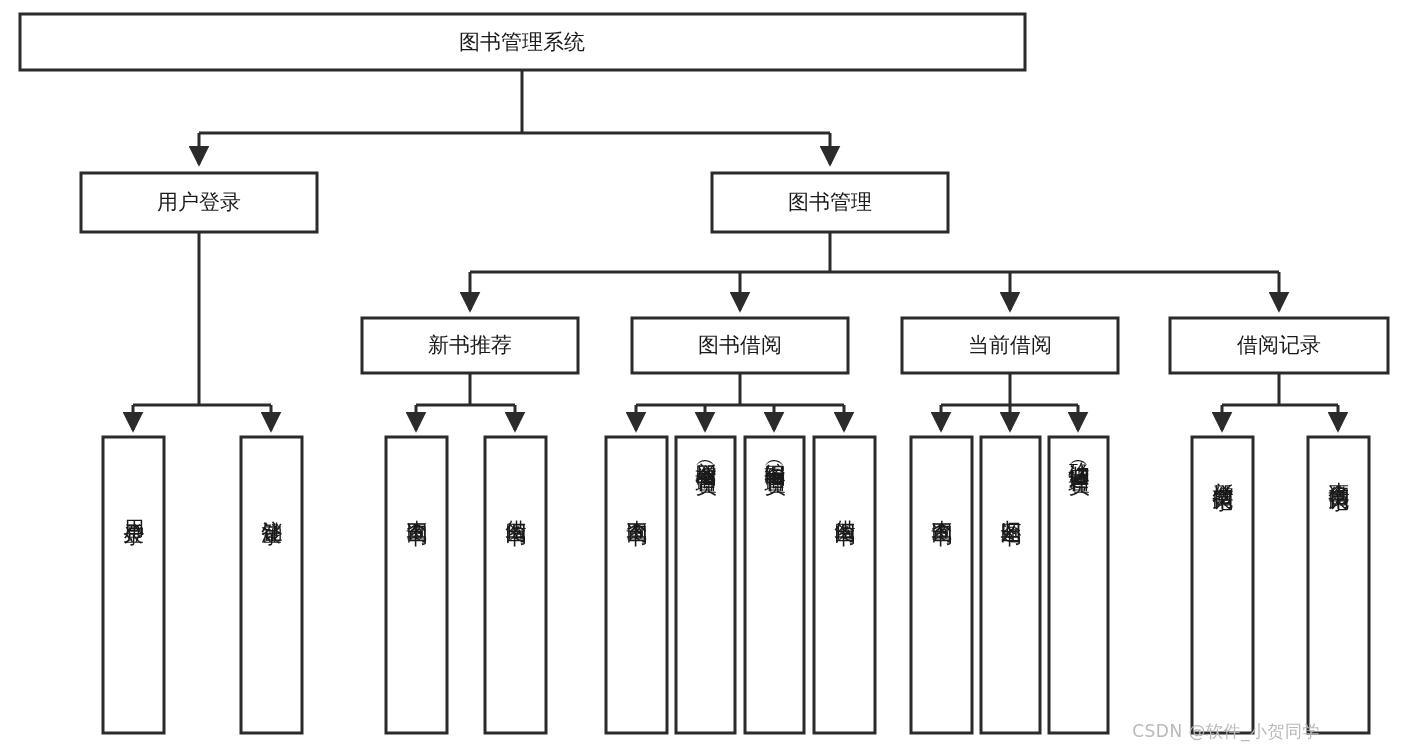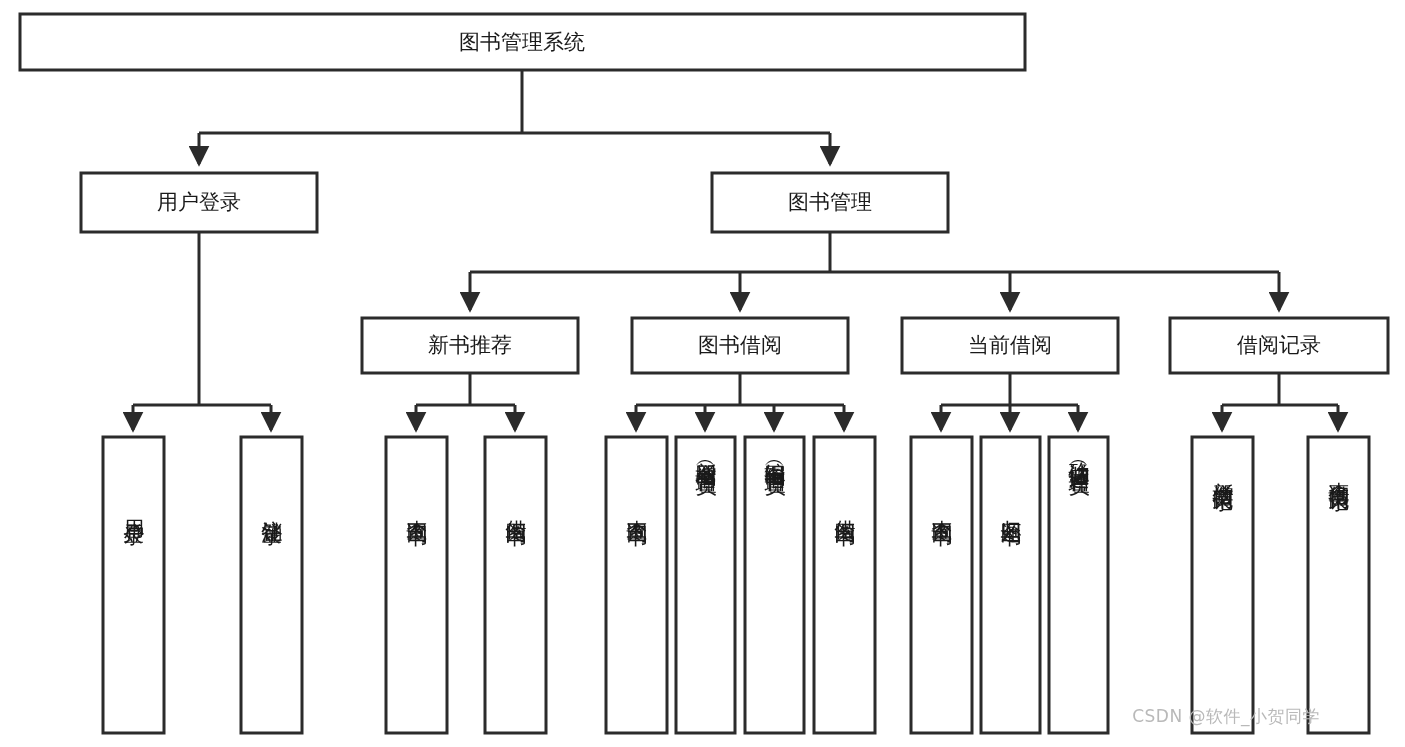--- a/index.html
+++ b/index.html
@@ -71,21 +71,21 @@
     color: #1a1a1a;
     writing-mode: vertical-rl;
     text-orientation: upright;
     letter-spacing: 2px;
     white-space: nowrap;
     text-align: center;
   }
   .watermark {
     position: absolute;
     right: 14px;
-    bottom: 19px;
+    bottom: 4px;
     font-family: "DejaVu Sans", "Liberation Sans", sans-serif;
     font-size: 17px;
     color: #b9b9b9;
     letter-spacing: 0.5px;
     white-space: nowrap;
     pointer-events: none;
   }
 </style>
 </head>
 <body>

